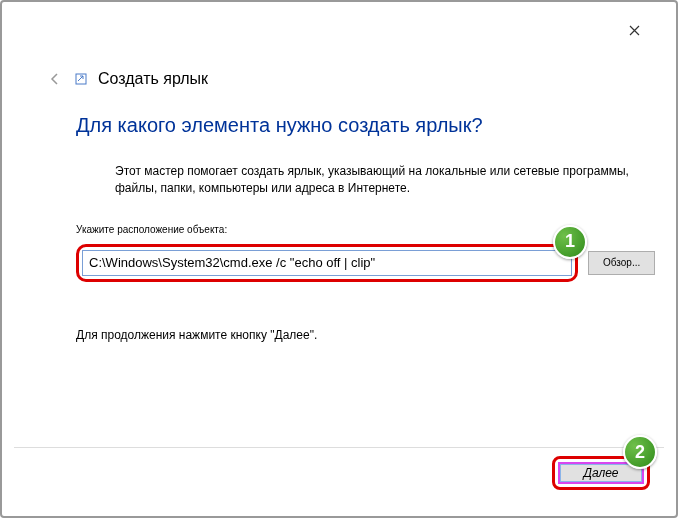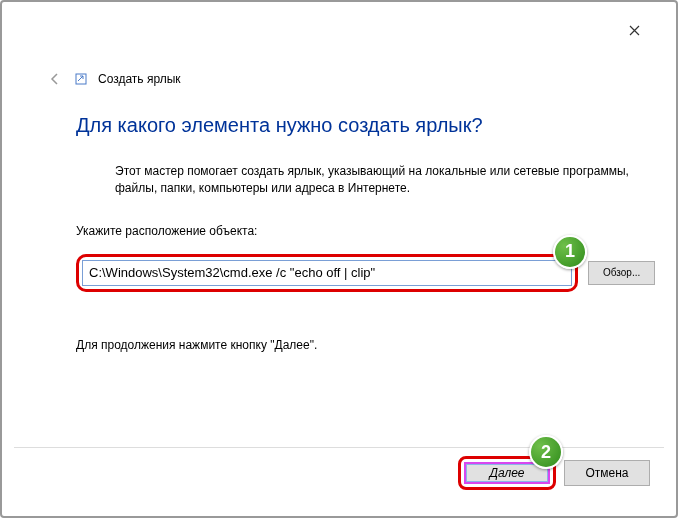--- a/index.html
+++ b/index.html
@@ -43,21 +43,21 @@
     width: 18px; height: 18px;
     display: flex; align-items: center; justify-content: center;
     color: #888;
     font-size: 16px;
   }
   .title-icon {
     width: 14px; height: 14px;
     display: inline-flex; align-items: center; justify-content: center;
   }
   .title-text {
-    font-size: 12px;
+    font-size: 16px;
     color: #000;
   }
   .content {
     position: absolute;
     top: 110px;
     left: 72px;
     right: 40px;
   }
   .heading {
     color: #003399;
@@ -66,22 +66,22 @@
   }
   .desc {
     font-size: 12px;
     color: #000;
     line-height: 1.45;
     margin-bottom: 26px;
     max-width: 540px;
     margin-left: 39px;
   }
   .field-label {
-    font-size: 12px;
-    margin-bottom: 16px;
+    font-size: 10px;
+    margin-bottom: 9px;
   }
   .input-row {
     display: flex;
     align-items: center;
     gap: 10px;
     position: relative;
   }
   .input-highlight {
     position: relative;
     border: 3px solid #d00;
@@ -204,16 +204,15 @@
     <div class="continue">Для продолжения нажмите кнопку "Далее".</div>
   </div>
 
   <div class="footer-sep"></div>
 
   <div class="footer">
     <div class="next-highlight">
       <button class="next-btn">Далее</button>
       <div class="badge badge2">2</div>
     </div>
-    <button class="cancel-btn">Отмена</button>
   </div>
 
 </div>
 
 </body></html>

